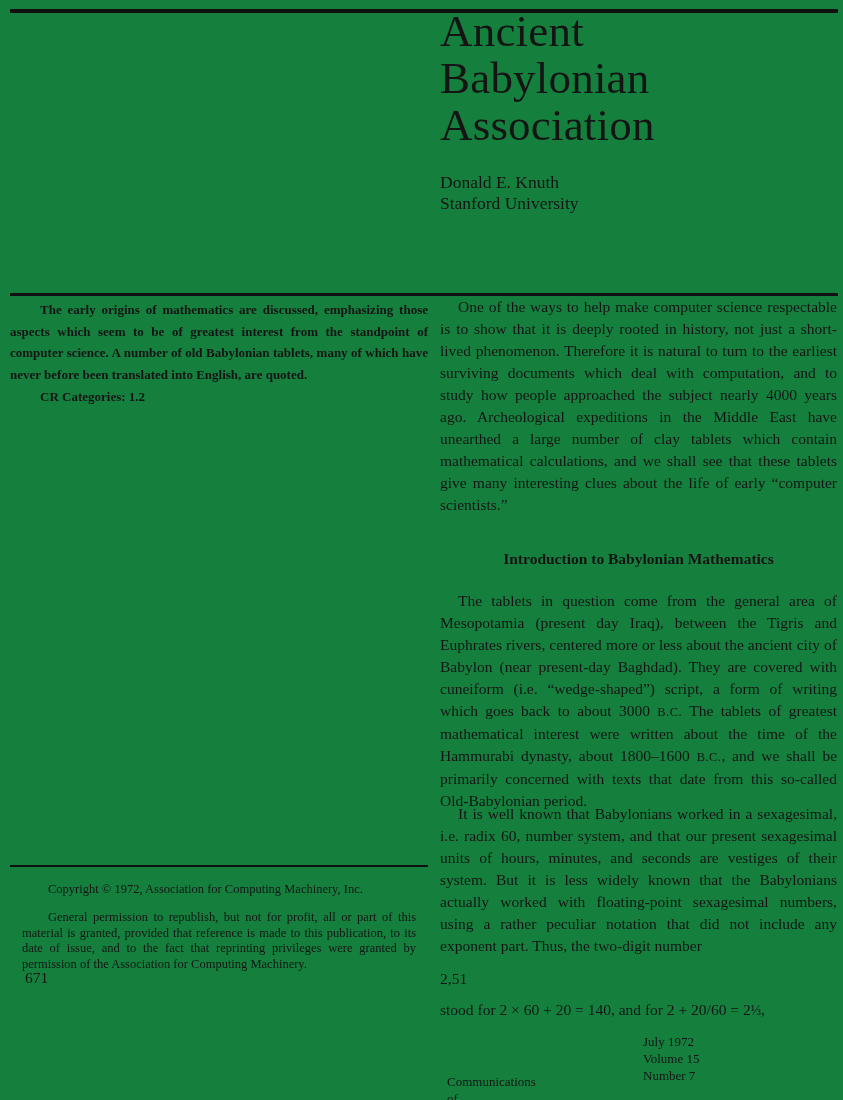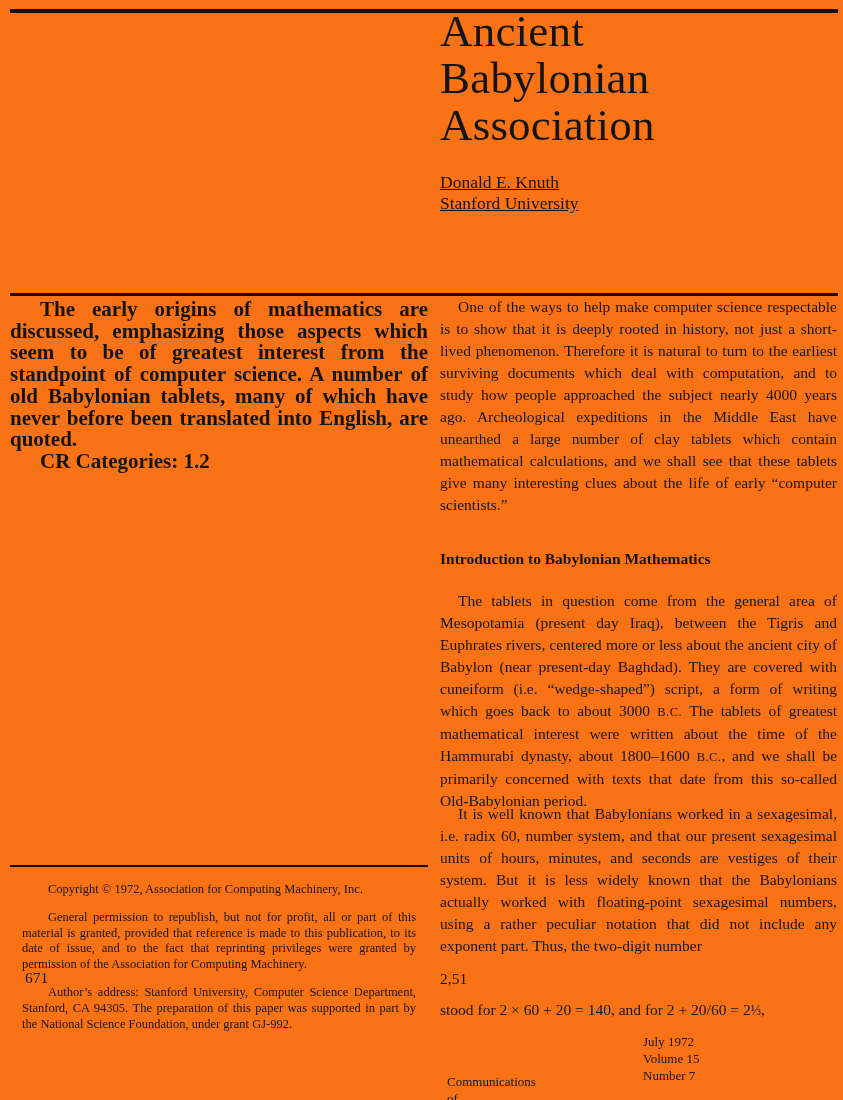--- a/index.html
+++ b/index.html
@@ -4,21 +4,21 @@
 <style>
   html, body {
     margin: 0;
     padding: 0;
     background: #ffffff;
   }
   #page {
     position: relative;
     width: 843px;
     height: 1100px;
-    background: #f97316;
+    background: #15803d;
     color: #141414;
     font-family: "Liberation Serif", "DejaVu Serif", serif;
     overflow: hidden;
   }
   .rule { position: absolute; background: #101010; }
   .rule.top  { left: 10px; top: 9px;   width: 828px; height: 4px; }
   .rule.mid  { left: 10px; top: 293px; width: 828px; height: 3px; }
   .rule.foot { left: 10px; top: 865px; width: 418px; height: 2px; }
 
   
@@ -30,28 +30,27 @@
     line-height: 47px;
     font-weight: normal;
     letter-spacing: 0.2px;
   }
   .title .tl { display: block; }
   .author-block {
     position: absolute;
     left: 440px; top: 172px;
     font-size: 17.5px;
     line-height: 21px;
-    text-decoration: underline;
   }
 
   
   .abstract {
     position: absolute;
     left: 10px; top: 299px; width: 418px;
-    font-size: 21px;
+    font-size: 13px;
     line-height: 21.7px;
     font-weight: bold;
     text-align: justify;
   }
   .abstract p { margin: 0; text-indent: 30px; }
 
   .copyright {
     position: absolute;
     left: 10px; top: 870px; width: 418px;
     font-size: 12.5px;
@@ -77,21 +76,21 @@
     hyphens: auto;
     -webkit-hyphens: auto;
   }
   .rc p { margin: 0; text-indent: 18px; }
   .para1-pos { top: 296px; }
   .heading-pos {
     top: 548px;
     margin: 0;
     font-size: 15.5px;
     font-weight: bold;
-    text-align: left;
+    text-align: center;
   }
   .para2-pos { top: 590px; }
   .para3-pos { top: 803px; }
   .math-pos  { top: 968px; text-align: left; }
   .result-pos{ top: 999px; text-align: left; }
 
   .i  { }
   .sc { font-size: 0.8em; letter-spacing: 0.04em; }
   .frac { font-size: 0.9em; }
 
@@ -129,21 +128,20 @@
   <section class="abstract">
     <p>The early origins of mathematics are discussed, emphasizing those aspects which seem to be of greatest interest from the standpoint of computer science. A number of old Babylonian tablets, many of which have never before been translated into English, are quoted.</p>
     <p>CR Categories: 1.2</p>
   </section>
 
   <div class="rule foot"></div>
 
   <section class="copyright">
     <p>Copyright © 1972, Association for Computing Machinery, Inc.</p>
     <p>General permission to republish, but not for profit, all or part of this material is granted, provided that reference is made to this publication, to its date of issue, and to the fact that reprinting privileges were granted by permission of the Association for Computing Machinery.</p>
-    <p>Author’s address: Stanford University, Computer Science Department, Stanford, CA 94305. The preparation of this paper was supported in part by the National Science Foundation, under grant GJ-992.</p>
   </section>
 
   <div class="pagenum">671</div>
 
   <section class="rc para1-pos">
     <p>One of the ways to help make computer science respectable is to show that it is deeply rooted in history, not just a short-lived phenomenon. Therefore it is natural to turn to the earliest surviving documents which deal with computation, and to study how people approached the subject nearly 4000 years ago. Archeological expeditions in the Middle East have unearthed a large number of clay tablets which contain mathematical calculations, and we shall see that these tablets give many interesting clues about the life of early “computer scientists.”</p>
   </section>
 
   <h2 class="rc heading-pos">Introduction to Babylonian Mathematics</h2>
 

